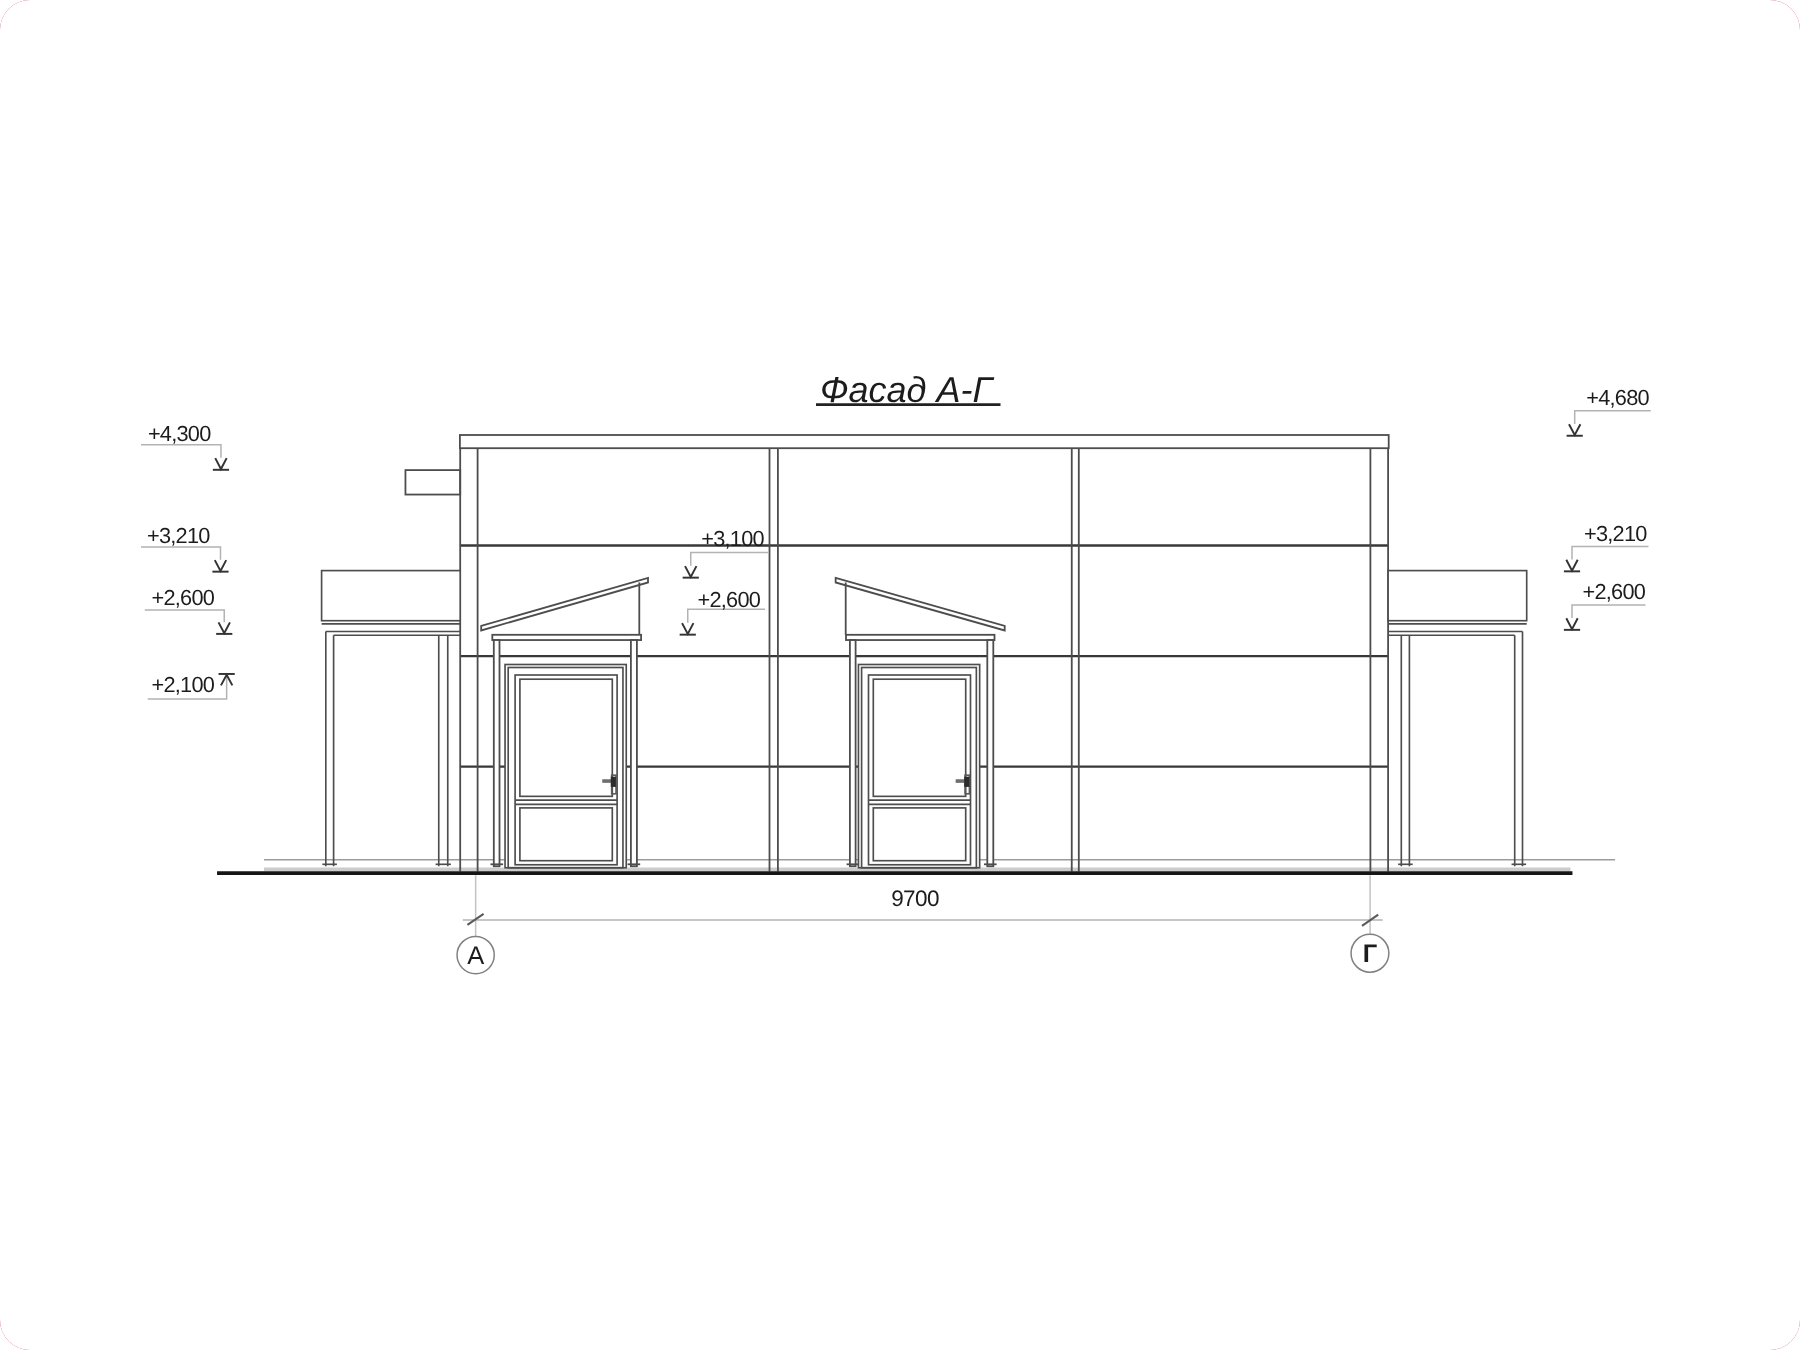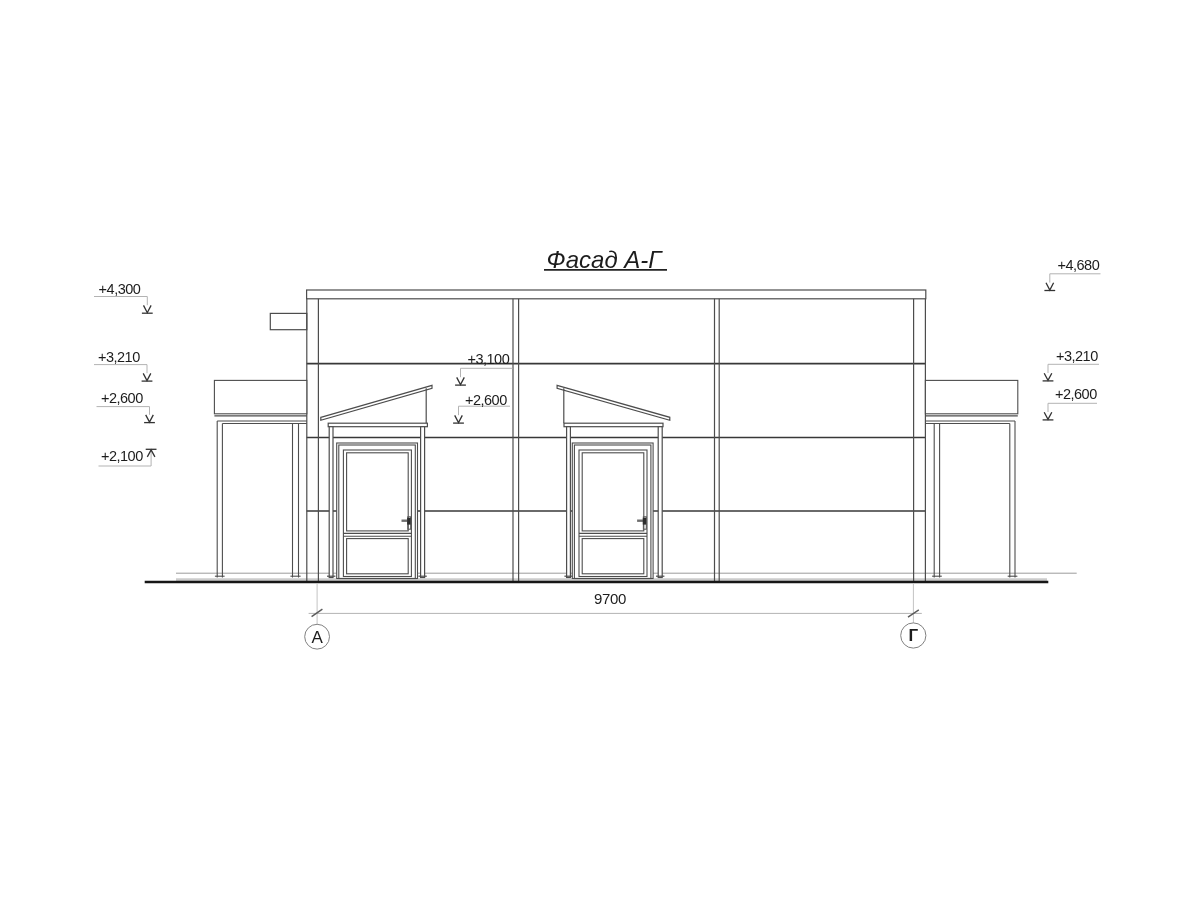--- a/index.html
+++ b/index.html
@@ -1,16 +1,16 @@
 <!DOCTYPE html>
 <html><head>
 <meta charset="utf-8">
 <style>
   html,body{margin:0;padding:0;background:#ffffff;}
-  #page{width:1200px;height:900px;position:relative;background:#be185d;overflow:hidden;}
+  #page{width:1200px;height:900px;position:relative;background:#be185d;overflow:hidden;border-radius:20px;}
   svg{position:absolute;top:0;left:0;}
   text{font-family:"Liberation Sans",sans-serif;fill:#1c1c1c;}
 </style>
 </head>
 <body>
 <div id="page">
 <svg width="1200" height="900" viewBox="0 0 1200 900">
   <rect x="0" y="0" width="1200" height="900" fill="#ffffff"></rect>
 
   <line x1="176" y1="573.2" x2="1076.7" y2="573.2" stroke="#9b9b9b" stroke-width="1"></line>

